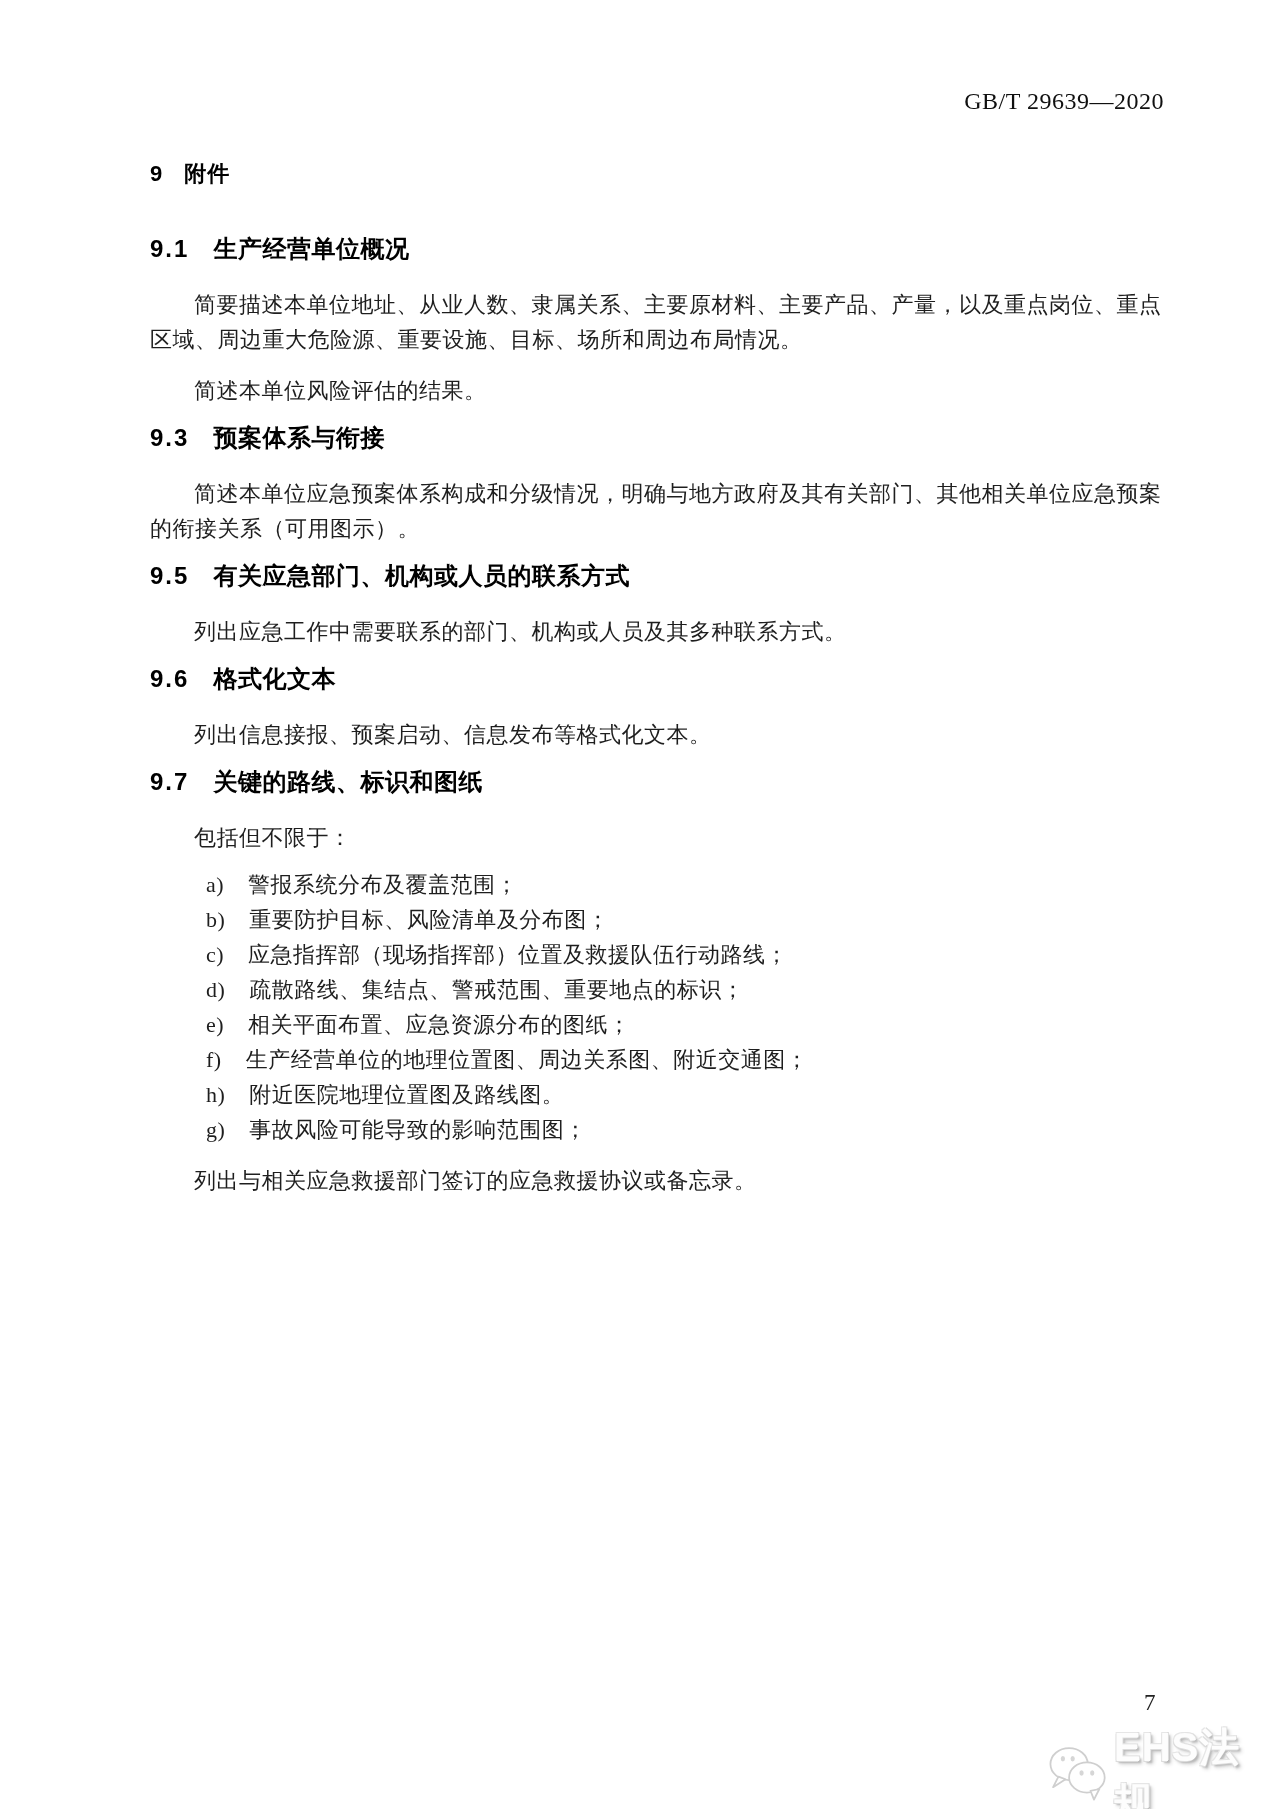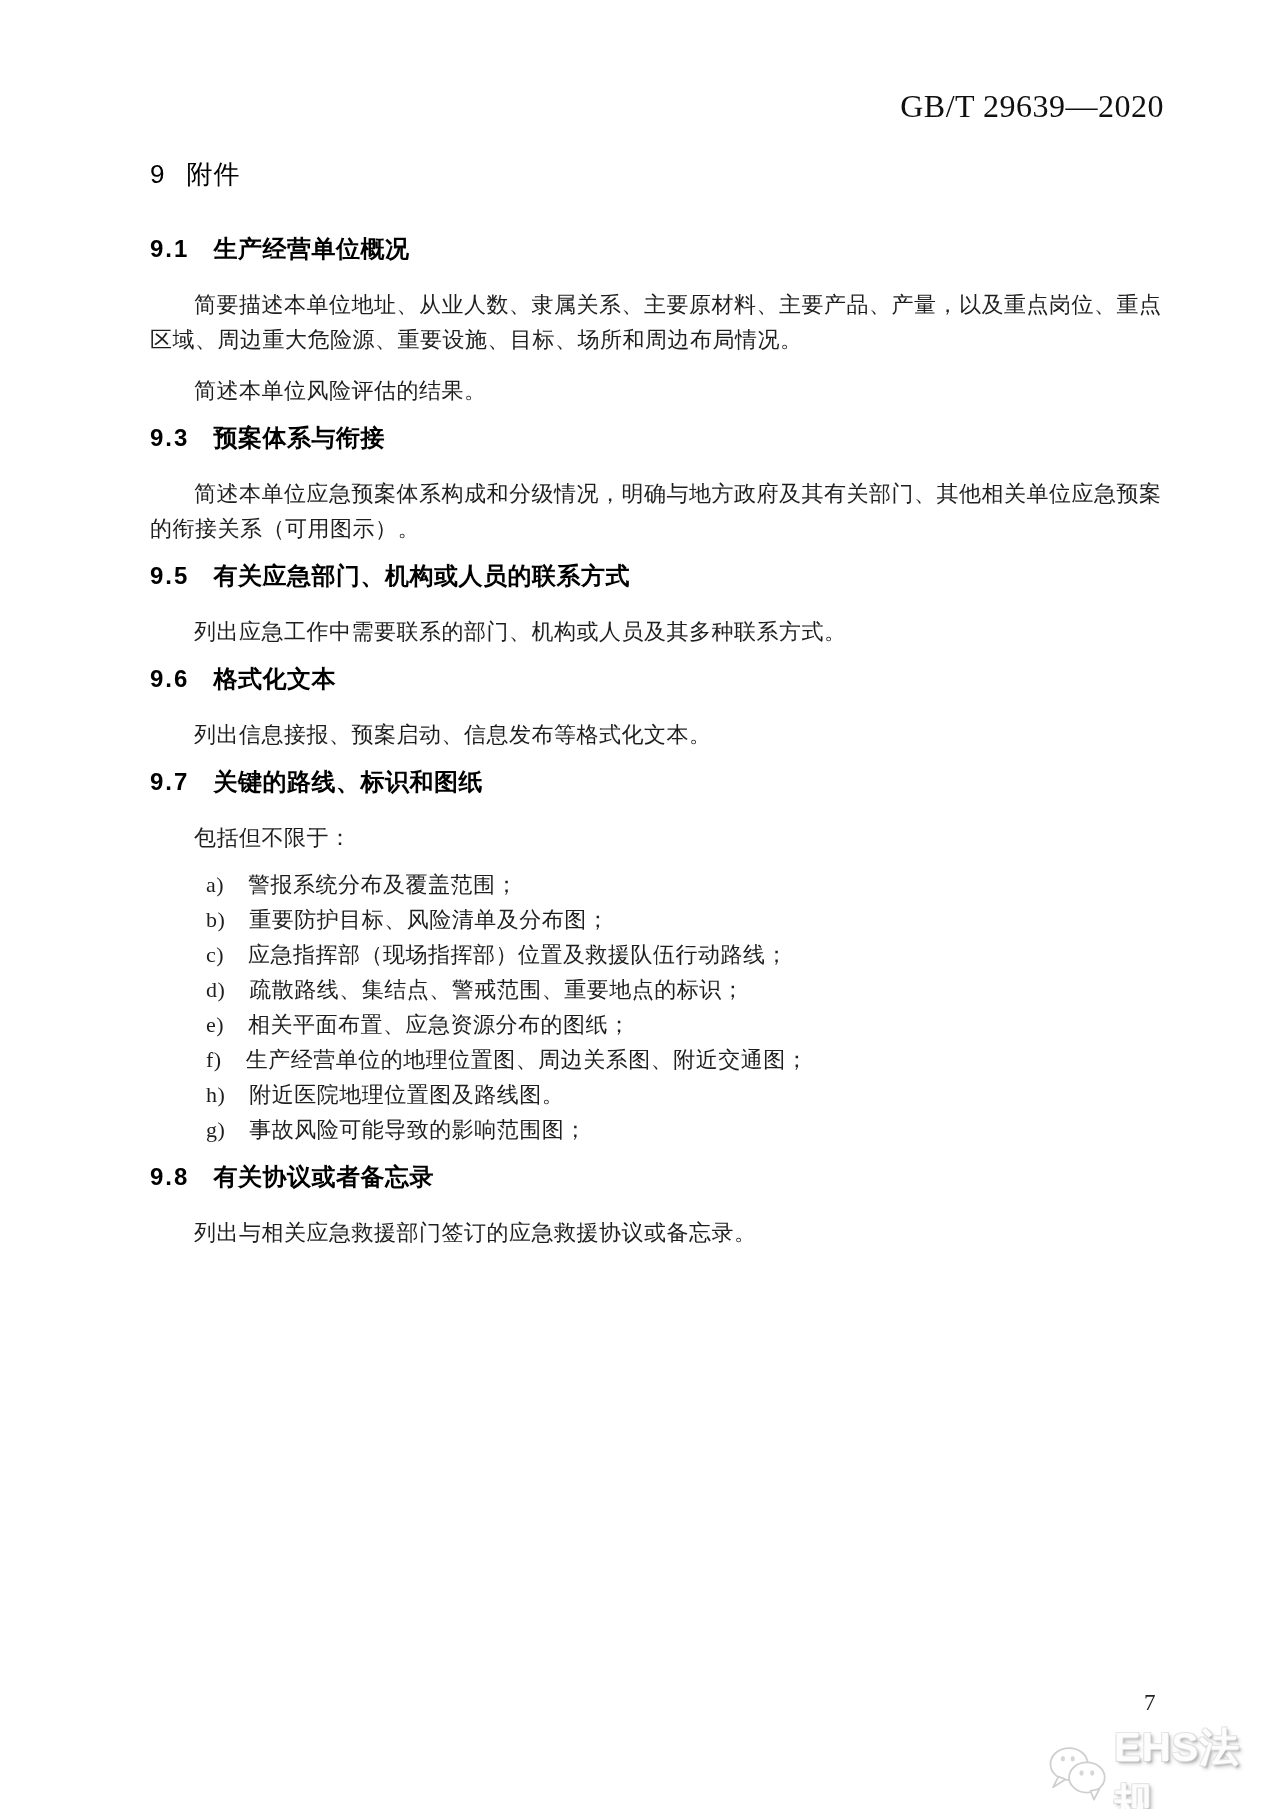--- a/index.html
+++ b/index.html
@@ -9,34 +9,34 @@
     height: 1809px;
     background: #ffffff;
     font-family: "Liberation Serif", serif;
     color: #1e1e1e;
     overflow: hidden;
   }
   .std-header {
     position: absolute;
     top: 88px;
     right: 116px;
-    font-size: 32px;
+    font-size: 24px;
     letter-spacing: 0.5px;
     color: #101010;
   }
   .content {
     position: absolute;
     left: 150px;
     top: 158px;
     width: 1014px;
   }
   .chapter {
     font-family: "Liberation Sans", sans-serif;
-    font-weight: normal;
-    font-size: 26px;
+    font-weight: bold;
+    font-size: 22px;
     line-height: 32px;
     color: #000;
     letter-spacing: 1px;
     margin: 0 0 45px 0;
   }
   .chapter .num { margin-right: 22px; letter-spacing: 0; }
   .sec { margin: 0 0 16px 0; }
   .sec-h {
     font-family: "Liberation Sans", sans-serif;
     font-weight: bold;
@@ -168,23 +168,20 @@
         <div class="li">
           <span class="mk">h)</span><span>附近医院地理位置图及路线图。</span>
         </div>
         <div class="li">
           <span class="mk">g)</span><span>事故风险可能导致的影响范围图；</span>
         </div>
       </div>
     </div>
 
     <div class="sec">
-      <div class="sec-h">
-        <span class="num">9.8</span><span>有关协议或者备忘录</span>
-      </div>
       <p class="ln indent">列出与相关应急救援部门签订的应急救援协议或备忘录。</p>
     </div>
 
   </div>
 
   <div class="page-num">7</div>
 
   <div class="watermark">
     <span class="wm-logo">
       <svg width="64" height="58" viewBox="0 0 72 64">

